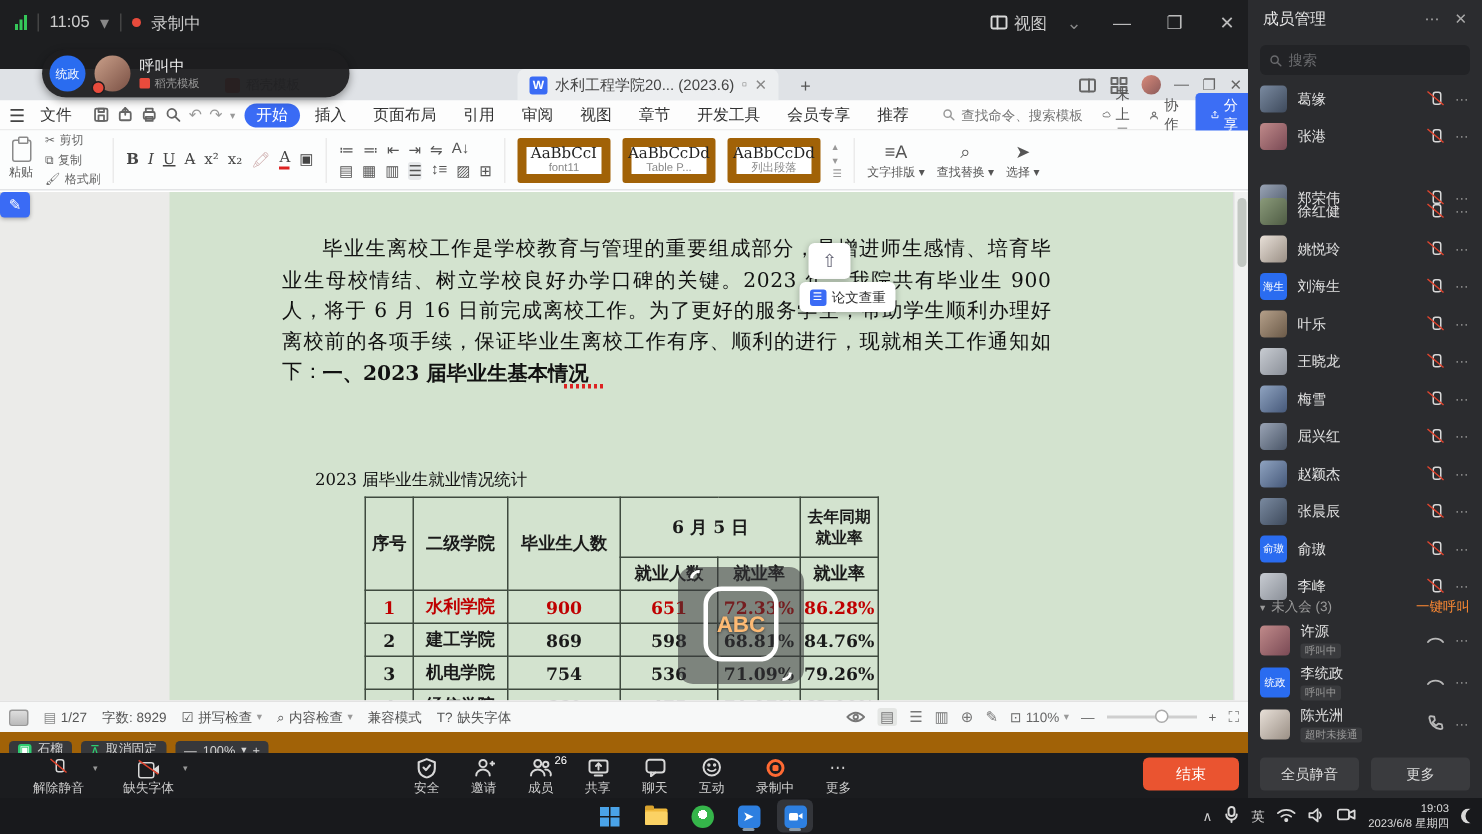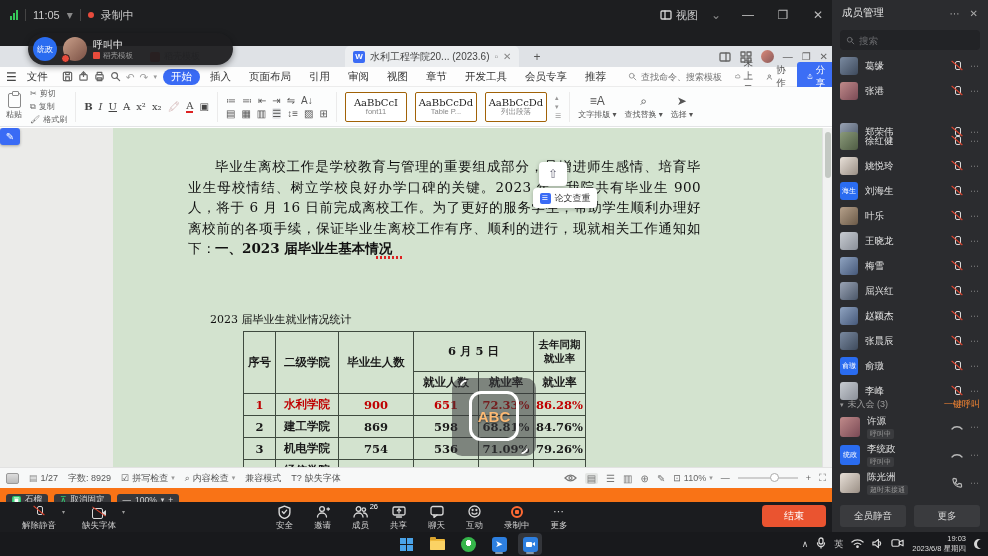--- a/index.html
+++ b/index.html
@@ -41,21 +41,21 @@
   .rcol{display:flex;flex-direction:column;gap:2px;justify-content:center}
   .rrow{display:flex;align-items:center;gap:6px}
   .glyph{font-size:10px;color:#555}
   .paste{display:flex;flex-direction:column;align-items:center;font-size:8px;color:#555;gap:1px}
   .clip{width:13px;height:15px;border:1px solid #8a8a8a;border-radius:2px;position:relative}
   .clip::before{content:"";position:absolute;left:3px;top:-3px;width:5px;height:3px;border:1px solid #8a8a8a;border-radius:1px;background:#fcfdfd}
   .minitxt{font-size:8px;color:#666;display:flex;align-items:center;gap:3px}
   .select{border:1px solid #d4d4d4;border-radius:2px;background:#fff;font-size:9px;color:#333;padding:0 4px;height:14px;display:flex;align-items:center;gap:5px}
   .select .car{color:#999;font-size:7px}
   .fmt b,.fmt i,.fmt u,.fmt span{font-size:10px;color:#444;font-family:"DejaVu Serif",serif}
-  .stylecard{width:62px;height:30px;border:1px solid #a16207;border-radius:2px;background:#fff;display:flex;flex-direction:column;align-items:center;justify-content:center;line-height:1.1}
+  .stylecard{width:62px;height:30px;border:6px solid #a16207;border-radius:2px;background:#fff;display:flex;flex-direction:column;align-items:center;justify-content:center;line-height:1.1}
   .stylecard .samp{font-family:"DejaVu Serif",serif;font-size:10px;color:#222}
   .stylecard .snm{font-size:7.5px;color:#888}
   .bigbtn{display:flex;flex-direction:column;align-items:center;font-size:8px;color:#555;gap:1px}
   .bigbtn .ic{font-size:12px;color:#555}
 
   
   #docarea{position:absolute;left:0;top:82px;width:100%;height:339px;background:#ebebe9;overflow:hidden}
   #page{position:absolute;left:113px;top:0;width:709px;height:339px;background:#d3e3cf}
   #vscroll{position:absolute;right:0;top:0;width:10px;height:339px;background:#f1f2f1;border-left:1px solid #e0e0e0}
   #vscroll .thumb{position:absolute;left:2px;top:4px;width:6px;height:46px;border-radius:3px;background:#c3c8c3}
@@ -85,21 +85,21 @@
   #statusbar{position:absolute;left:0;top:421px;width:100%;height:21px;background:#f7f8f8;border-top:1px solid #e2e2e2;display:flex;align-items:center;font-size:9px;color:#555;gap:10px;padding:0 6px}
   .kbd{width:13px;height:11px;border:1px solid #999;border-radius:2px;background:linear-gradient(#ddd,#bbb)}
   .sline{display:flex;align-items:center;gap:3px}
   #statusbar .right{margin-left:auto;display:flex;align-items:center;gap:8px;color:#666}
   .slider{width:60px;height:2px;background:#cfcfcf;position:relative}
   .slider .kn{position:absolute;left:32px;top:-4px;width:9px;height:9px;border-radius:50%;background:#fff;border:1px solid #aaa}
   .viewic{font-size:10px;color:#777}
   .viewic.on{background:#e4e6e4;border-radius:2px;padding:0 2px}
 
   
-  #sharebar{left:0;top:488px;width:832px;height:14px;background:#f97316;display:flex;align-items:center;gap:6px;padding:12px 6px}
+  #sharebar{left:0;top:488px;width:832px;height:14px;background:#a16207;display:flex;align-items:center;gap:6px;padding:12px 6px}
   .pill{height:13px;background:#37383b;border-radius:3px;color:#d5d5d5;font-size:8.5px;display:flex;align-items:center;gap:4px;padding:0 6px}
   .gsq{width:9px;height:9px;border-radius:2px;background:#2ecc71;color:#fff;font-size:7px;display:flex;align-items:center;justify-content:center}
   .pin{color:#2ecc71;font-size:9px}
 
   
   #mtoolbar{left:0;top:502px;width:832px;height:30px;background:#1b1c1f;color:#cfcfcf}
   .tleft{position:absolute;left:22px;top:2px;display:flex;gap:26px}
   .titem{display:flex;flex-direction:column;align-items:center;gap:1px;font-size:8.5px;color:#cfcfcf;position:relative}
   .titem .ic{height:15px;display:flex;align-items:center;justify-content:center}
   .tcenter{position:absolute;left:276px;top:2px;display:flex;gap:21px}

